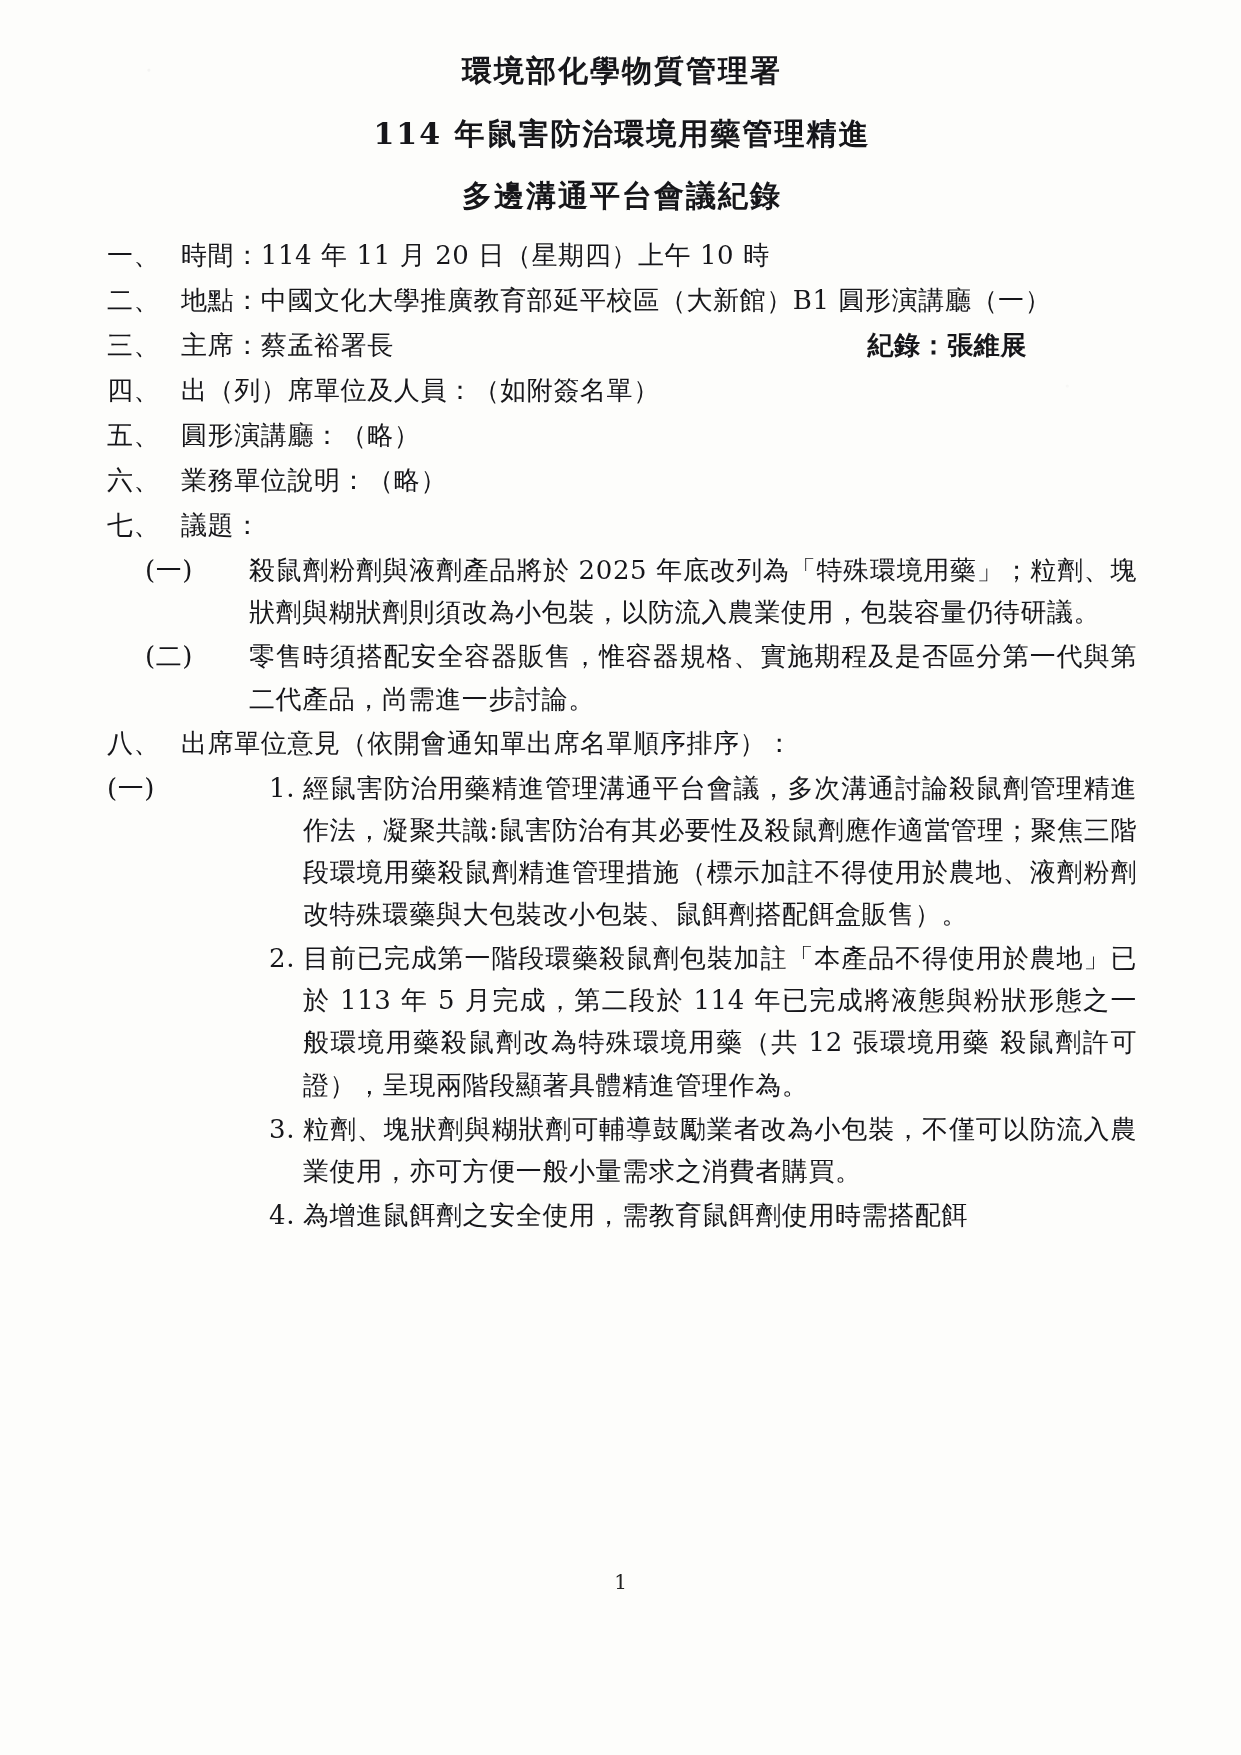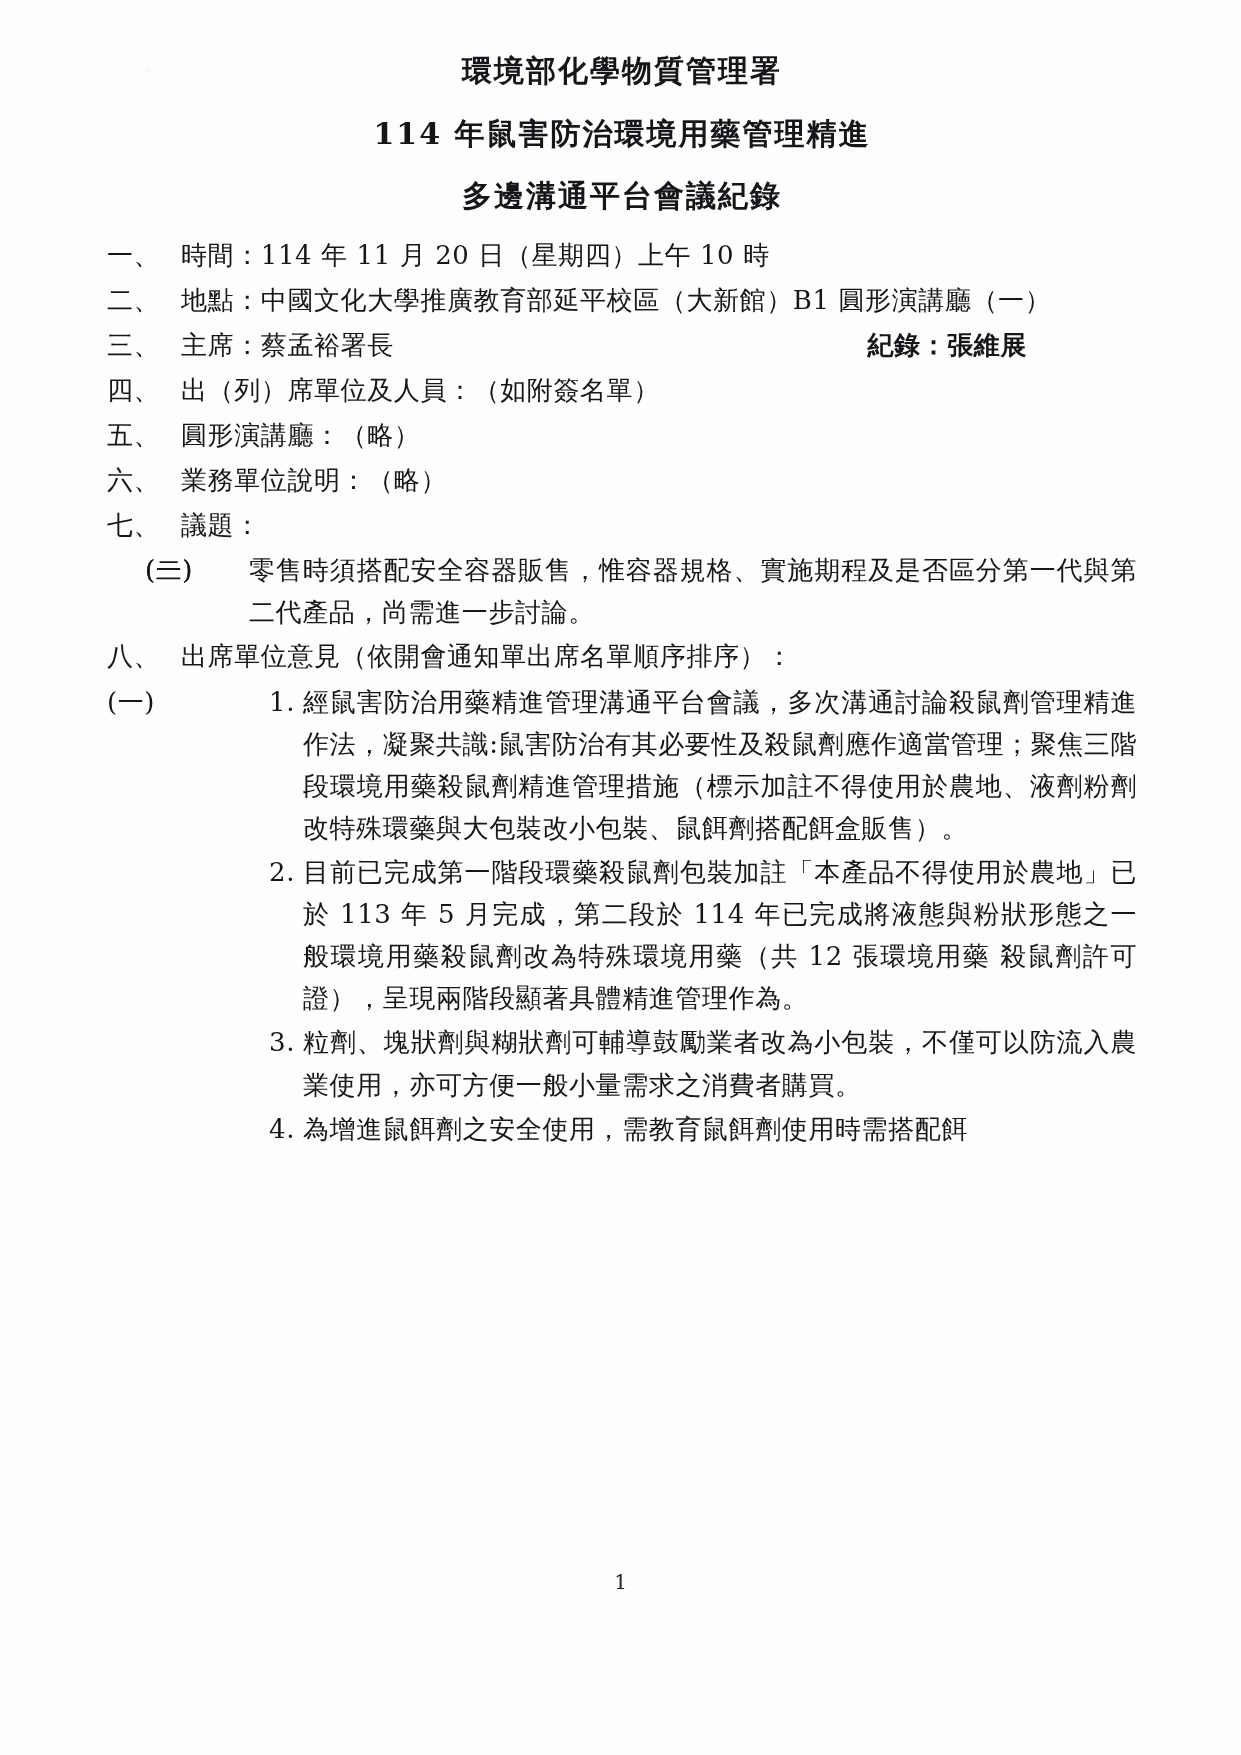--- a/index.html
+++ b/index.html
@@ -173,20 +173,21 @@
         <span>業務單位說明：（略）</span>
       </div>
 
       <div class="lvl1">
         <span class="marker">七、</span>
         <span>議題：</span>
       </div>
 
       <div class="lvl2">
         <span class="marker">(一)</span>
+        <span>殺鼠劑粉劑與液劑產品將於 2025 年底改列為「特殊環境用藥」；粒劑、塊狀劑與糊狀劑則須改為小包裝，以防流入農業使用，包裝容量仍待研議。</span>
       </div>
 
       <div class="lvl2">
         <span class="marker">(二)</span>
         <span>零售時須搭配安全容器販售，惟容器規格、實施期程及是否區分第一代與第二代產品，尚需進一步討論。</span>
       </div>
 
       <div class="lvl1">
         <span class="marker">八、</span>
         <span>出席單位意見（依開會通知單出席名單順序排序）：</span>

